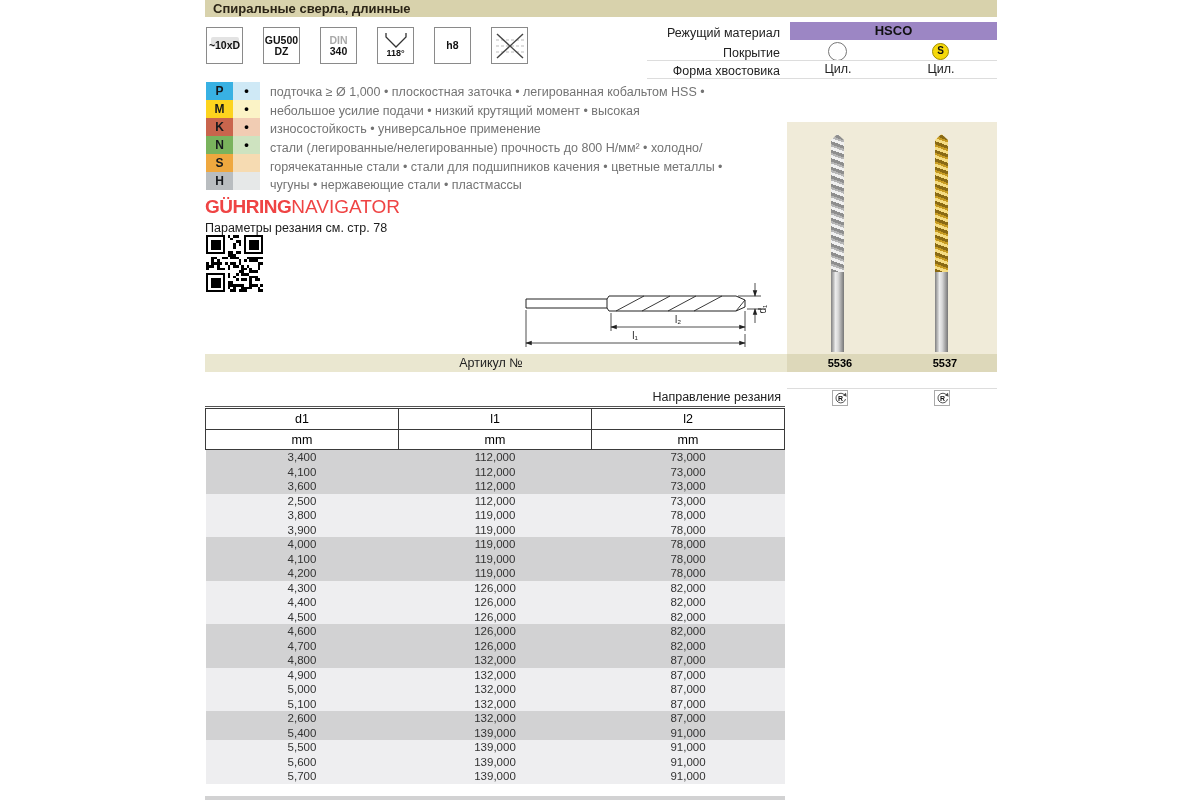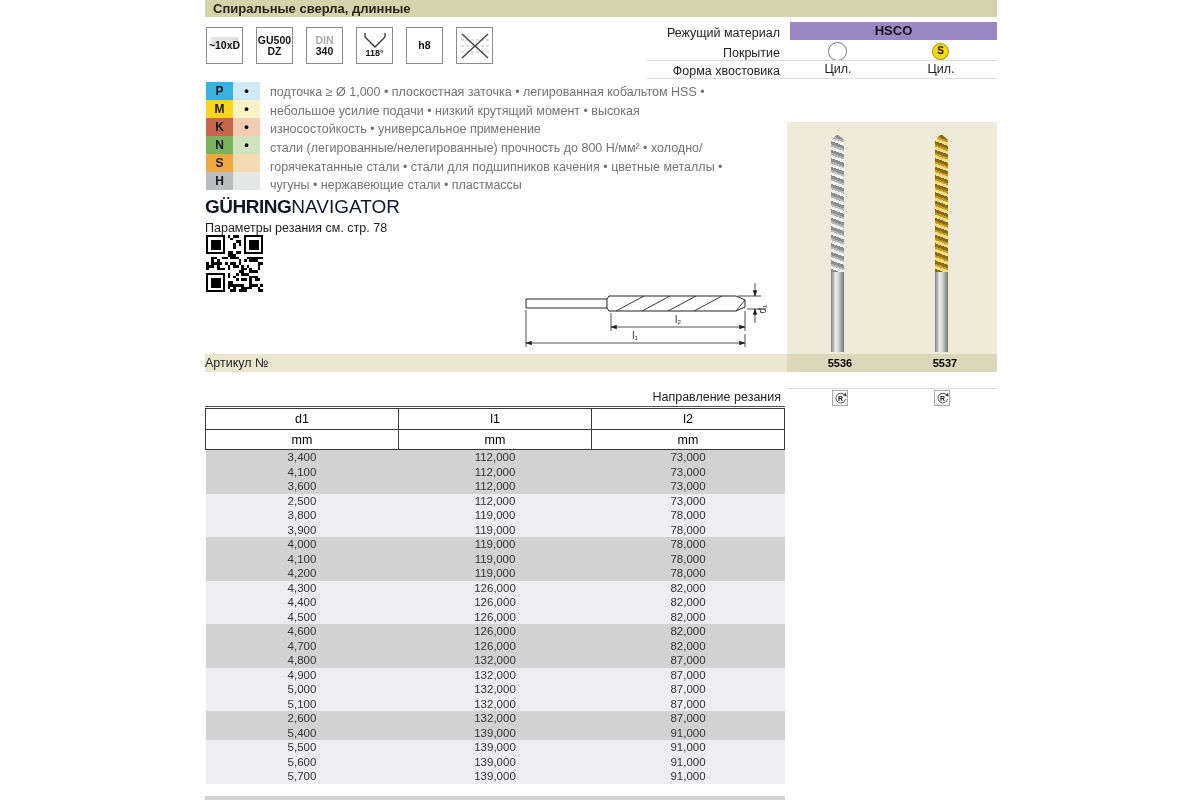--- a/index.html
+++ b/index.html
@@ -6,21 +6,21 @@
   html,body{background:#fff}
   body{font-family:"Liberation Sans",sans-serif;color:#222}
   .canvas{position:relative;width:1200px;height:800px;background:#fff;overflow:hidden;margin:0 auto}
   .abs{position:absolute}
 
   
   .title-band{left:205px;top:0;width:792px;height:17px;background:#d8d2ac;
     font-size:13px;font-weight:bold;color:#2b2416;line-height:17px;padding-left:8px}
 
   
-  .badge-row{left:206px;top:27px;display:flex;gap:13px}
+  .badge-row{left:206px;top:27px;display:flex;gap:20px}
   .badge{width:37px;height:37px;background:#fff;border:1px solid #8a8a8a;display:flex;
     flex-direction:column;align-items:center;justify-content:center;font-size:10.5px;
     font-weight:bold;color:#111;line-height:11px;text-align:center;position:relative;overflow:hidden}
   .badge .ghost{position:absolute;left:4px;top:9px;width:28px;height:10px;background:#e3e3e3;border-radius:2px}
   .badge .over{position:relative}
   .badge .din{color:#a9a9a9}
   .badge .angle-label{font-size:9px;margin-top:-2px}
 
   
   .hl{position:absolute;left:540px;width:240px;text-align:right;font-size:12.5px;color:#222;height:16px;line-height:16px}
@@ -35,21 +35,21 @@
   
   .mat-table{left:206px;top:82px}
   .mat-row{display:flex;height:18px}
   .mat-code{width:27px;text-align:center;font-size:12px;font-weight:bold;color:#15181c;line-height:18px}
   .mat-dot{width:27px;text-align:center;font-size:13px;font-weight:bold;color:#000;line-height:17px}
 
   .desc{left:270px;width:462px;font-size:12.5px;line-height:18.5px;color:#737373}
   .d1p{top:83px}.d2p{top:139px}
 
   
-  .logo{left:205px;top:196px;font-size:19px;color:#0f172a;letter-spacing:0}
+  .logo{left:205px;top:196px;font-size:19px;color:#ef4444;letter-spacing:0}
   .logo .lb{font-weight:900;letter-spacing:-0.5px}
   .logo .lr{font-weight:400}
   .note{left:205px;top:221px;font-size:12.5px;color:#1c1c1c}
 
   
   .qr{left:206px;top:235px;width:57px;height:57px;display:grid;
     grid-template-columns:repeat(21,1fr);grid-template-rows:repeat(21,1fr);background:#fff}
   .qb{background:#000}
   .qf{position:absolute;width:19px;height:19px;border:2.7px solid #000;background:#fff}
   .qf .qfi{position:absolute;inset:2.5px;background:#000}
@@ -58,21 +58,21 @@
   
   .panel{left:787px;top:122px;width:210px;height:232px;background:#f0ebd9}
   .drill{position:absolute;top:134px;width:13px;height:218px}
   .flute{height:138px;clip-path:polygon(50% 0,100% 6px,100% 100%,0 100%,0 6px)}
   .flute.silver{background:repeating-linear-gradient(20deg,#8e8e8e 0 3px,#f0f0f0 3px 6px,#b5b5b5 6px 8px)}
   .flute.gold{background:repeating-linear-gradient(20deg,#8a6a14 0 3px,#f5dc82 3px 6px,#c79b22 6px 8px)}
   .shankbar{height:80px;background:linear-gradient(90deg,#7f7f7f,#ececec 35%,#d8d8d8 55%,#767676)}
 
   
   .art-left{left:205px;top:354px;width:582px;height:18px;background:#eae7d0;
-    font-size:12.5px;color:#222;text-align:left;line-height:18px;padding-right:10px}
+    font-size:12.5px;color:#222;text-align:center;line-height:18px;padding-right:10px}
   .art-right{left:787px;top:354px;width:210px;height:18px;background:#ddd8ba}
   .artv{position:absolute;top:0;width:80px;text-align:center;font-size:11px;font-weight:bold;color:#000000;line-height:18px}
 
   
   .dir-label{left:205px;top:390px;width:580px;height:17px;font-size:12.5px;color:#222;
     text-align:right;border-bottom:1px solid #555;padding-right:4px}
   .dir-rule{left:787px;top:388px;width:210px}
   .rbox{position:absolute;top:390px;width:16px;height:16px;border:1px solid #aaa;background:#fff;
     display:flex;align-items:center;justify-content:center}
   .rbox svg text{font-family:"Liberation Sans",sans-serif}

